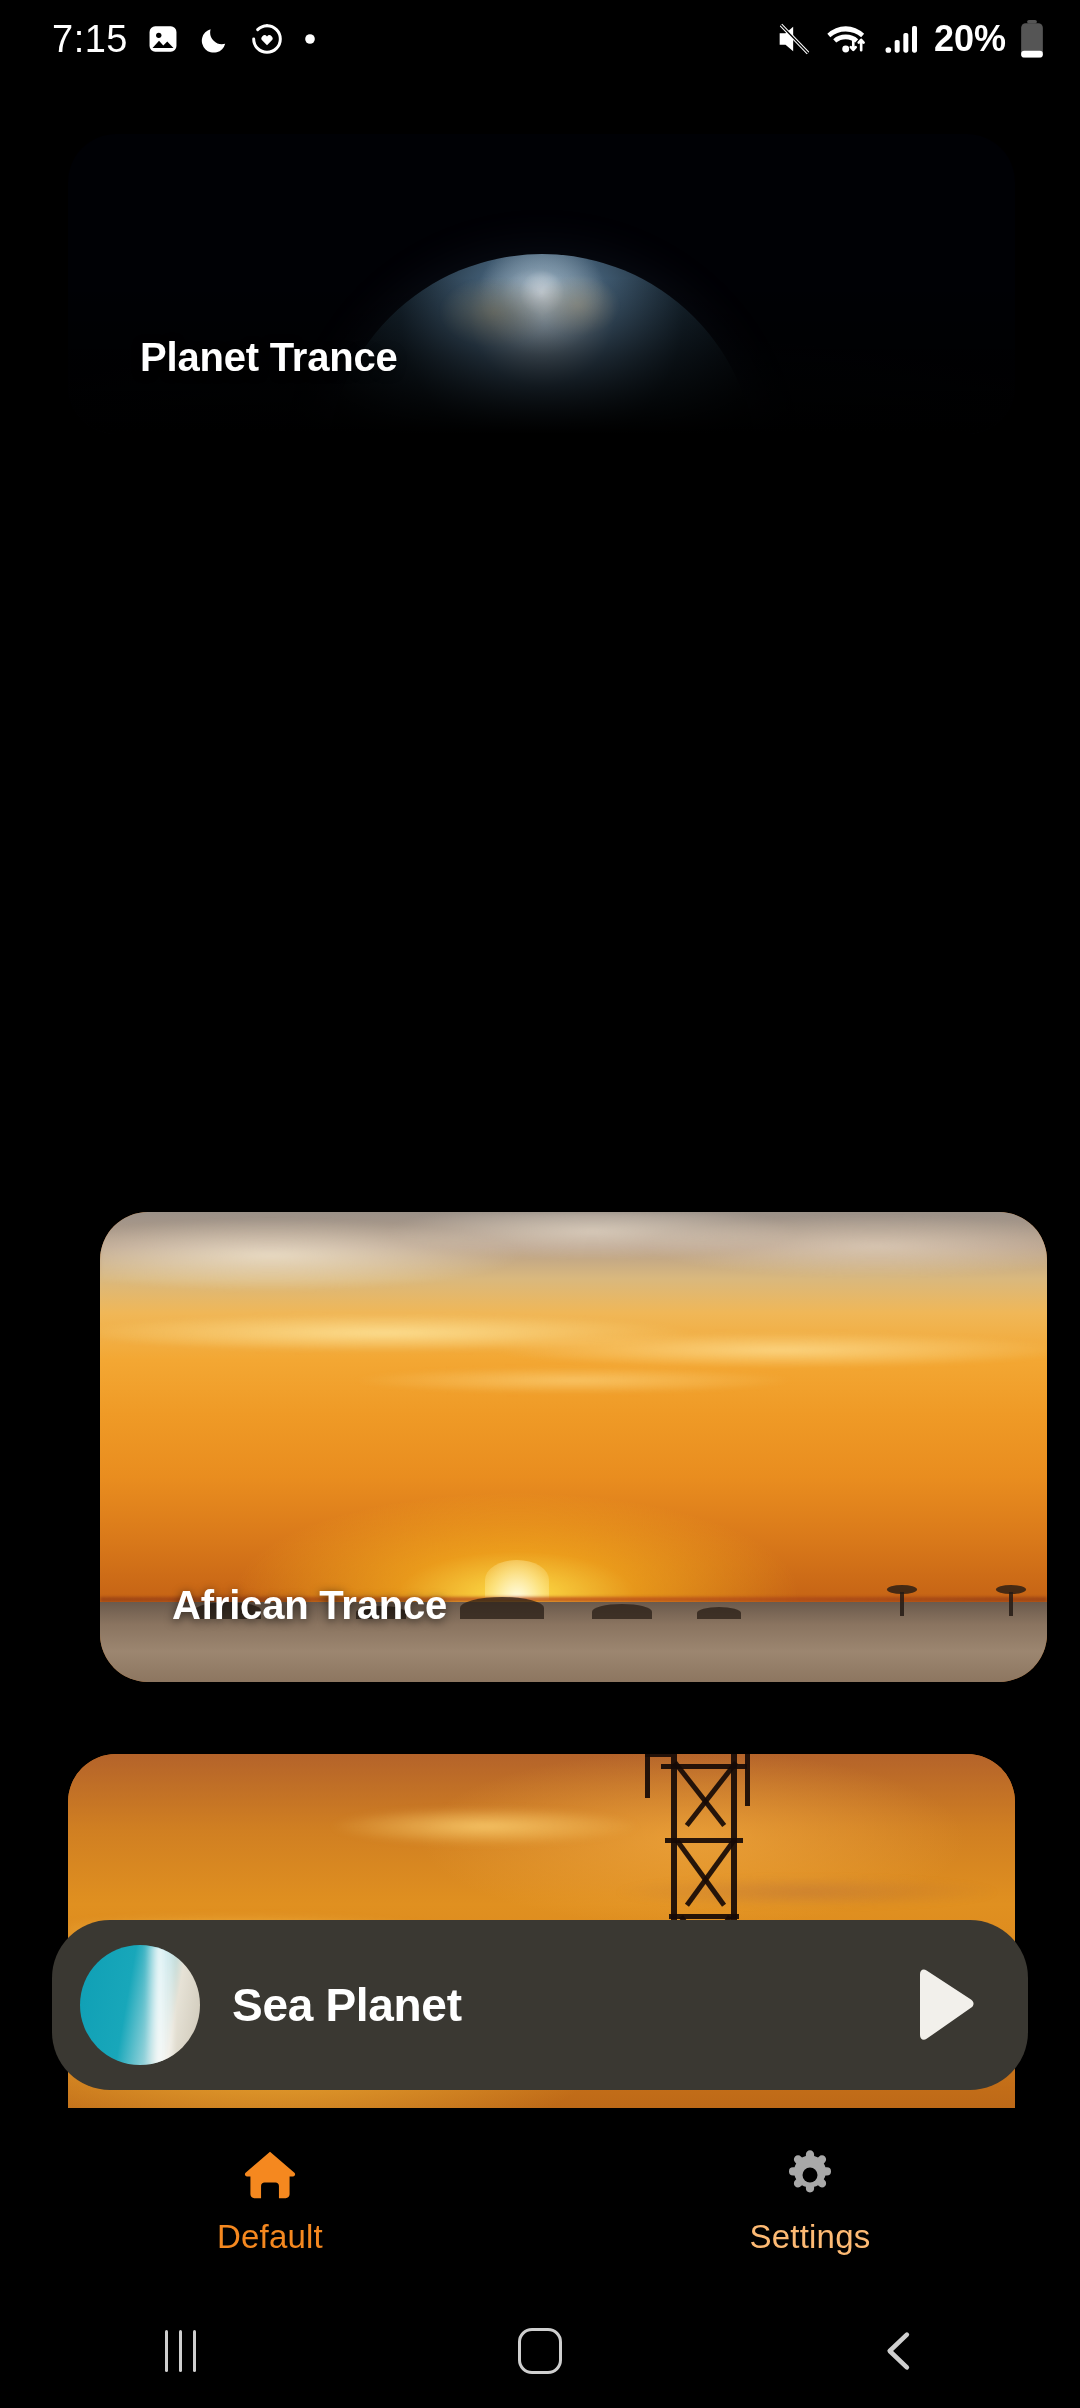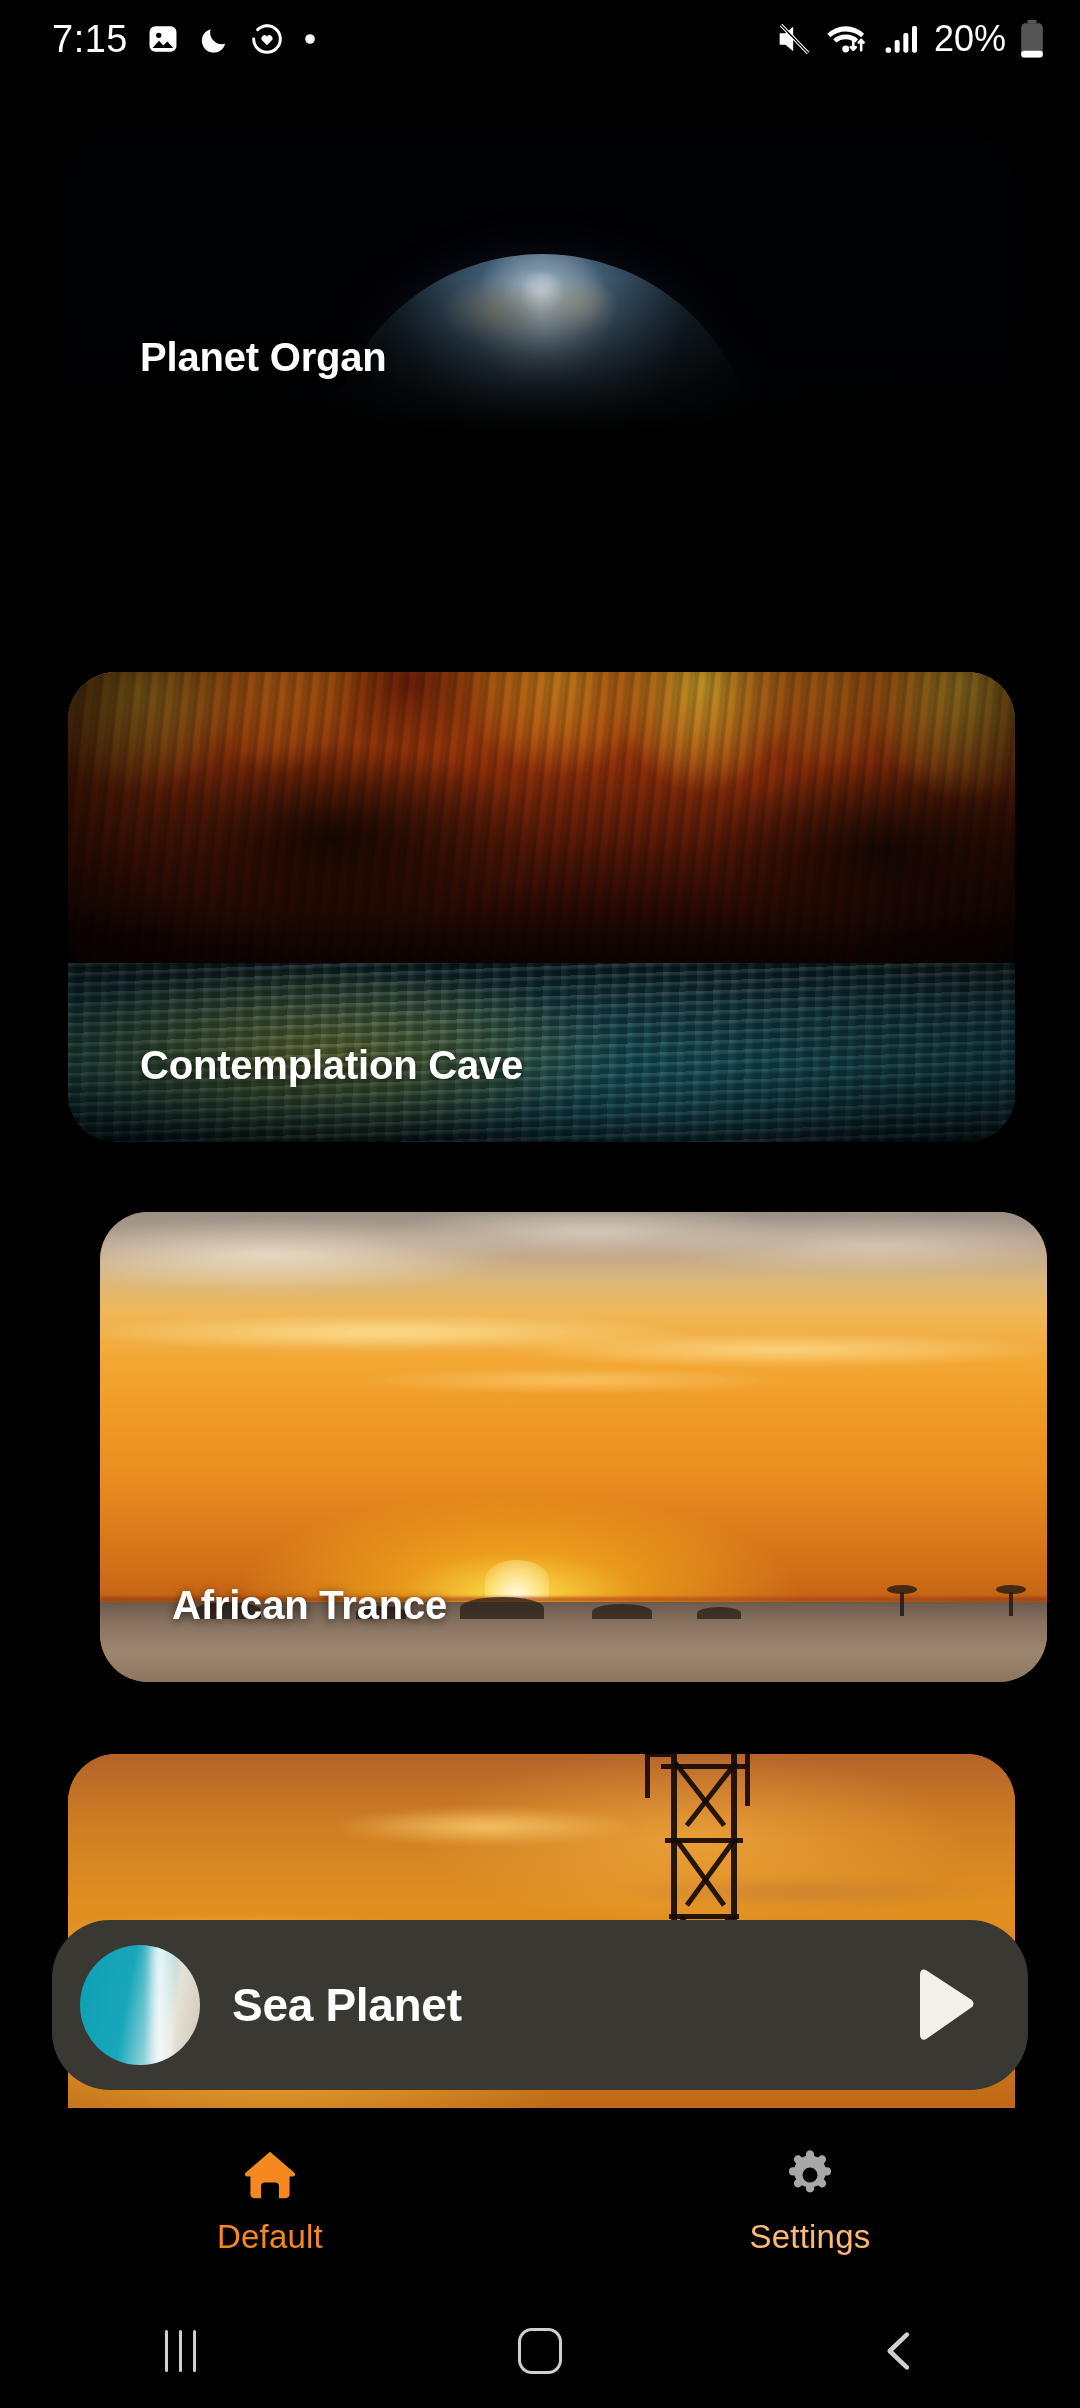--- a/index.html
+++ b/index.html
@@ -13,21 +13,21 @@
 
   
   .statusbar {
     position:absolute; top:0; left:0; width:1080px; height:78px;
     display:flex; align-items:center; justify-content:space-between;
     padding:0 34px 0 52px;
   }
   .sb-left { display:flex; align-items:center; gap:18px; }
   .sb-time { color:#fff; font-size:38px; font-weight:500; letter-spacing:0.5px; }
   .sb-right { display:flex; align-items:center; gap:12px; }
-  .sb-batt-text { color:#fff; font-size:36px; font-weight:400; letter-spacing:0px; }
+  .sb-batt-text { color:#fff; font-size:36px; font-weight:700; letter-spacing:0px; }
   .ic { display:block; }
 
   
   .content { position:absolute; top:78px; left:0; width:1080px; height:2030px; overflow:hidden; }
 
   .card {
     position:absolute; left:68px; width:947px;
     border-radius:48px; overflow:hidden;
   }
   .card-title {
@@ -294,33 +294,23 @@
   <div class="content">
 
     <div class="card" id="card-earth">
       <div class="card-art">
         <div class="earth-space"></div>
         <div class="earth-globe"></div>
         <div class="earth-limb"></div>
         <div class="earth-land"></div>
         <div class="earth-fade"></div>
       </div>
-      <div class="card-title">Planet Organ</div>
-    </div>
-
-    <div class="card" id="card-cave">
-      <div class="card-art">
-        <div class="cave-rock"></div>
-        <div class="cave-rock-streaks"></div>
-        <div class="cave-water"></div>
-        <div class="cave-ripple"></div>
-        <div class="cave-vig"></div>
-      </div>
-      <div class="card-title">Contemplation Cave</div>
-    </div>
+      <div class="card-title">Planet Trance</div>
+    </div>
+
 
     <div class="card" id="card-african">
       <div class="card-art">
         <div class="afr-sky"></div>
         <div class="afr-clouds"></div>
         <div class="afr-sun"></div>
         <div class="afr-horizon"></div>
         <div class="afr-ground"></div>
         <div class="afr-bush" style="left:10%;width:66px;height:17px;"></div>
         <div class="afr-bush" style="left:27%;width:50px;height:13px;"></div>

